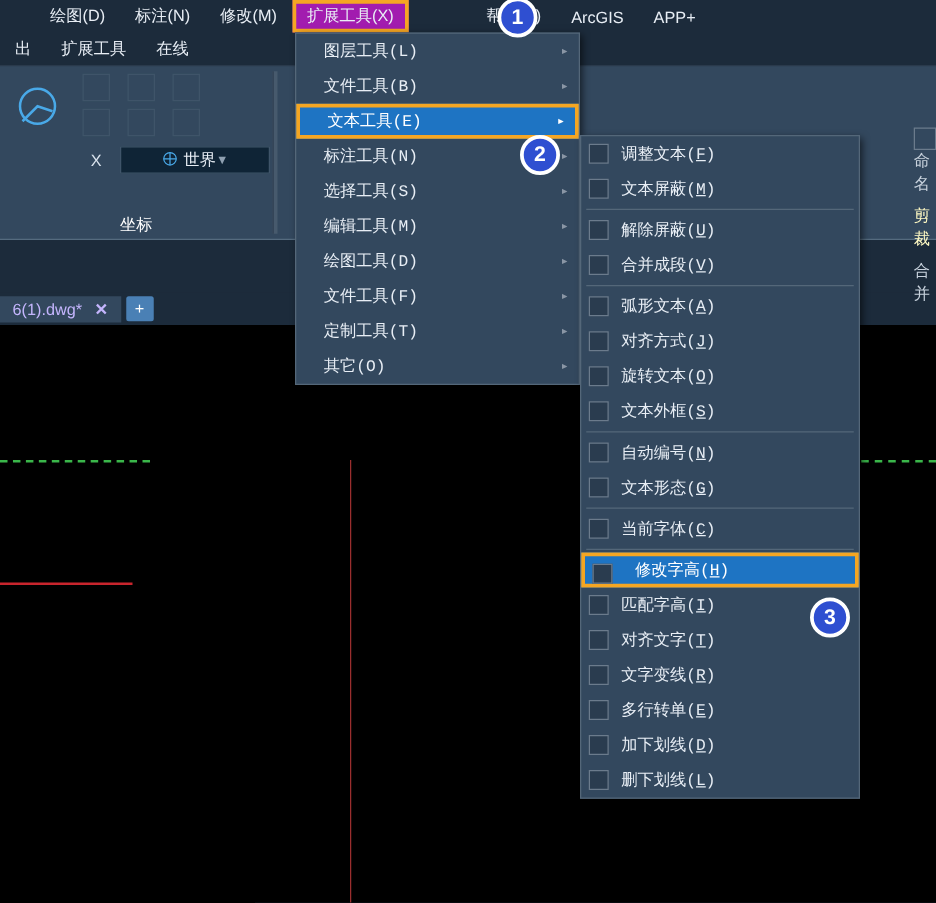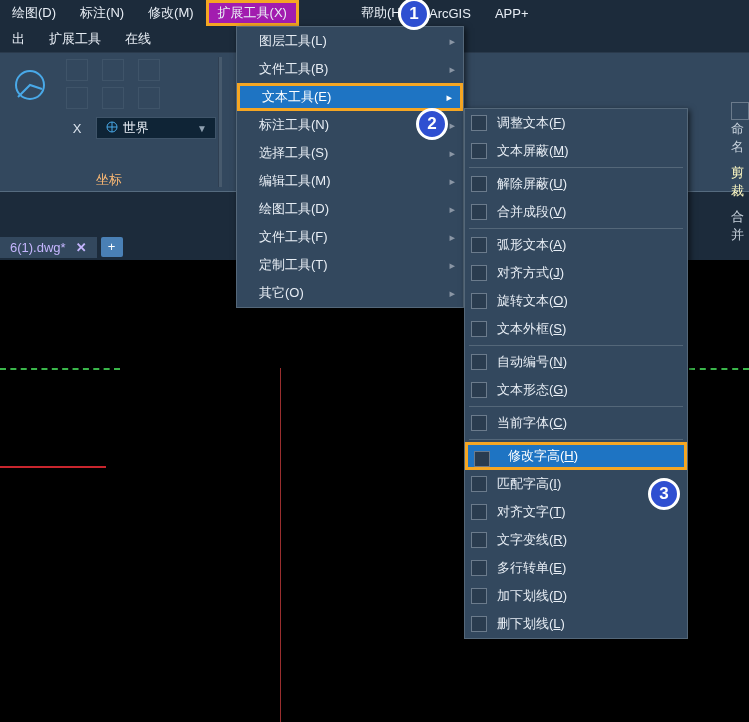--- a/index.html
+++ b/index.html
@@ -11,20 +11,21 @@
     width: 749px;
     height: 722px;
     overflow: hidden;
     position: relative;
   }
   .menubar {
     height: 26px;
     display: flex;
     align-items: center;
     padding-left: 0;
+    margin-left: 28px;
   }
   .menubar .menu-item {
     padding: 4px 12px;
     cursor: pointer;
     white-space: nowrap;
   }
   .menu-item.active {
     background: #a21caf;
     border: 3px solid #f5a623;
     padding: 1px 9px;
@@ -86,26 +87,26 @@
     color: #dbe4ee;
   }
   .world-select {
     background: #0f2436;
     border: 1px solid #3f5469;
     height: 22px;
     padding: 0 8px;
     display: flex;
     align-items: center;
     width: 120px;
-    justify-content: space-between;
+    justify-content: center;
     margin-left: 8px;
   }
   .ribbon-label {
     text-align: center;
-    color: #fdba74;
+    color: #ffffff;
     font-size: 13px;
     margin-top: 8px;
   }
   .separator {
     position: absolute;
     top: 4px;
     bottom: 4px;
     width: 4px;
     background: #475a6d;
     border-left:1px solid #2f3f52;
@@ -186,20 +187,21 @@
     height:380px;
     border-left:1px solid #9a2e2e;
   }
   
   .dropdown {
     position: absolute;
     background: #33485e;
     border: 1px solid #546779;
     box-shadow: 2px 2px 6px rgba(0,0,0,0.6);
     z-index: 10;
+    font-family: Liberation Mono, monospace;
   }
   .dd-item {
     padding: 5px 26px 5px 32px;
     white-space: nowrap;
     display: flex;
     align-items: center;
     position: relative;
     height: 28px;
   }
   .dd-item.with-arrow::after {

